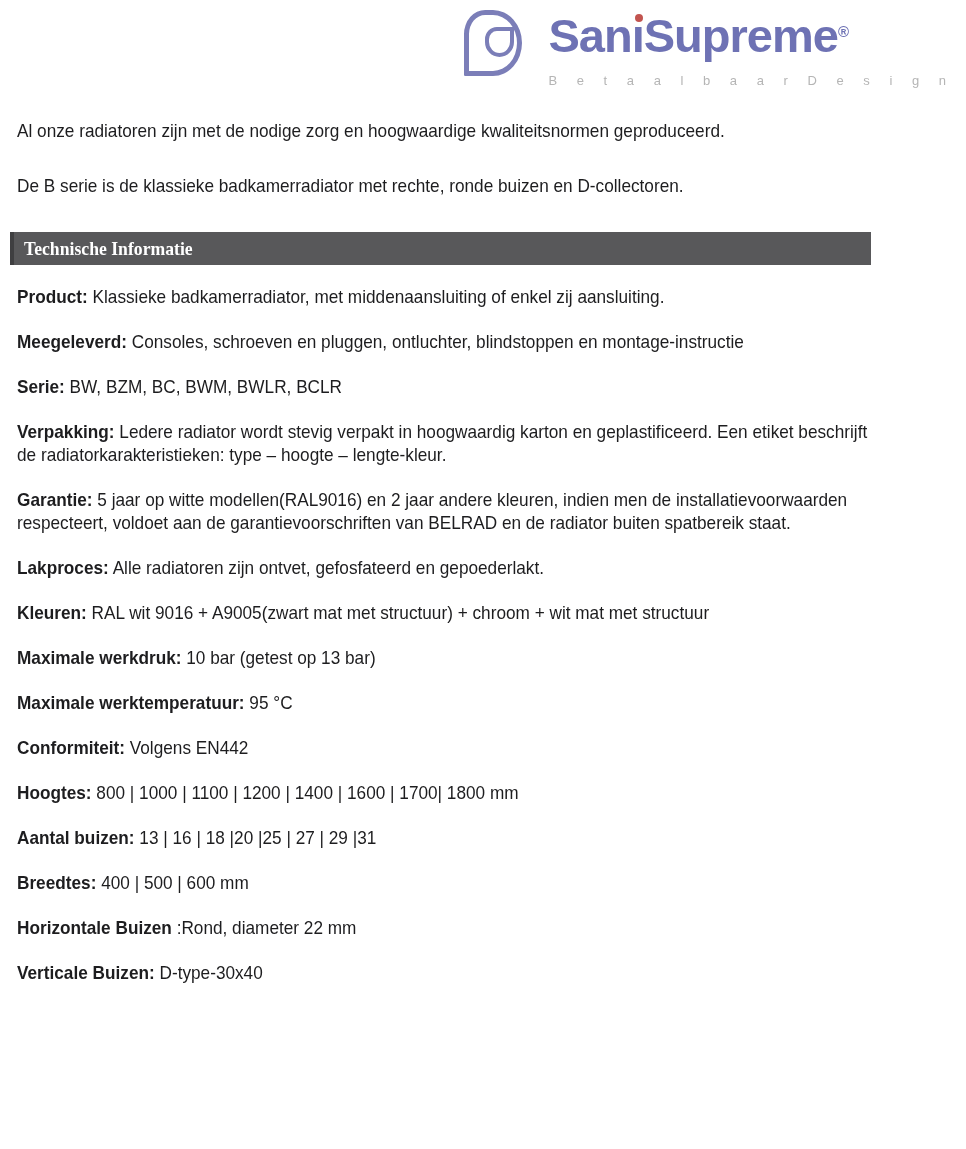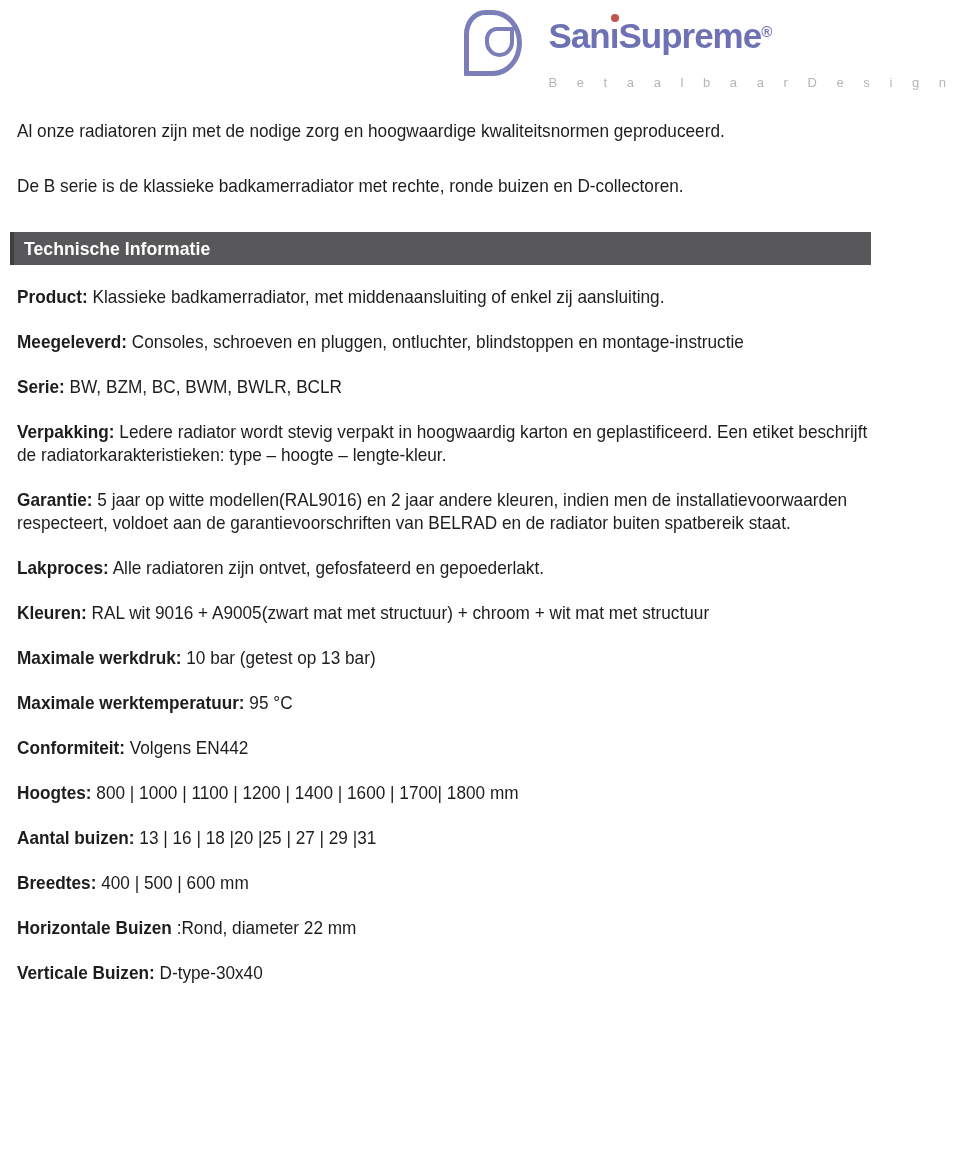--- a/index.html
+++ b/index.html
@@ -10,35 +10,35 @@
   
   .logo-row { display:flex; justify-content:flex-end; padding:10px 12px 0 0; height:90px; }
   .logo { display:flex; align-items:flex-start; }
   .logo-mark { position:relative; width:62px; height:70px; margin-right:22px; margin-top:0; }
   .drop-outer { position:absolute; left:0; top:0; width:58px; height:66px;
                 border:5px solid #7b7eb8; border-radius:38% 52% 52% 2%; }
   .drop-inner { position:absolute; left:21px; top:17px; width:29px; height:30px;
                 border:4px solid #7b7eb8; border-radius:45% 4% 55% 55%; }
   .logo-text { padding-top:6px; }
   .brand-line { white-space:nowrap; line-height:40px; }
-  .brand { font-size:35px; font-weight:bold; color:#6e72b4; letter-spacing:-1px; }
+  .brand { font-size:47px; font-weight:bold; color:#6e72b4; letter-spacing:-1px; }
   .i-wrap { position:relative; display:inline-block; }
   .i-dot { position:absolute; left:50%; top:-2px; width:8px; height:8px; margin-left:-3px;
            border-radius:50%; background:#c2544f; }
   .reg { font-size:15px; font-weight:bold; color:#6e72b4; vertical-align:top; position:relative; top:-4px; }
-  .tagline { margin-top:12px; font-size:13px; letter-spacing:8px; color:#b5b5b5; white-space:nowrap; }
+  .tagline { margin-top:6px; font-size:13px; letter-spacing:8px; color:#b5b5b5; white-space:nowrap; }
 
   
   main { padding:31px 16px 0 17px; }
   .cond { transform:scaleX(0.93); transform-origin:0 50%; white-space:nowrap; }
   .intro { display:block; font-size:18.5px; line-height:20px; margin-bottom:35px; }
 
   .section-bar { margin:36px 0 20px -7px; width:861px; height:33px;
                  background:#58585a; border-left:4px solid #3f3f41; color:#ffffff;
-                 display:flex; align-items:center; padding-left:10px; }
+                 display:flex; align-items:center; padding-left:10px;font-family:Liberation Serif, serif; }
   .section-bar .bar-title { display:inline-block; font-size:19px; font-weight:bold; }
 
   .spec { margin-bottom:22px; }
   .spec .line { display:block; font-size:18.5px; line-height:23px; }
   .spec .line.indent { padding-left:132px; }
   .lbl { font-weight:bold; }
 </style>
 </head>
 <body>
 

